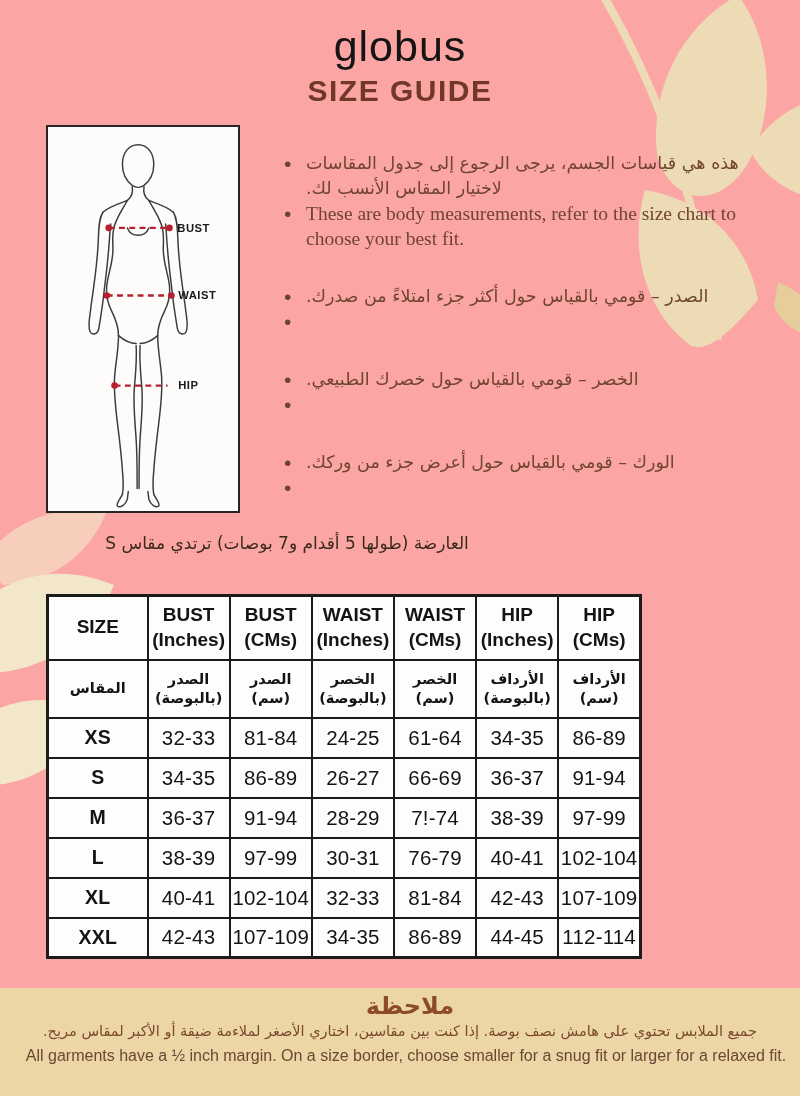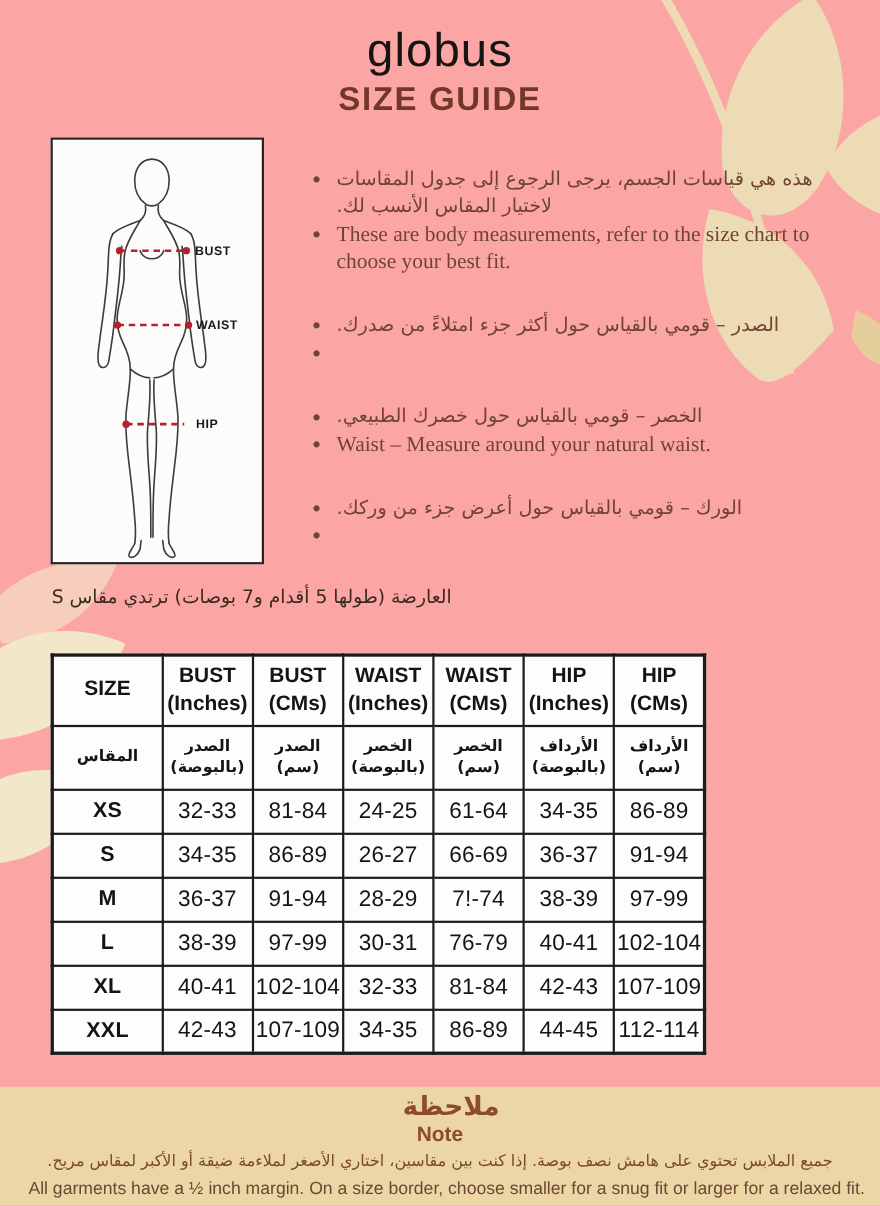--- a/index.html
+++ b/index.html
@@ -38,21 +38,21 @@
     direction:rtl; text-align:left; width:100%;
     font-family:"DejaVu Sans", sans-serif; font-size:17.5px; line-height:25px;
   }
   .inst-text.en{
     font-family:"Liberation Serif", serif; font-size:19.5px; line-height:25px;
   }
 
   
   .model-note{ position:absolute; left:47px; top:531px; width:480px; color:#3a2a1e; }
   .model-note .ar{
-    display:block; direction:rtl; text-align:left;
+    display:block; direction:rtl; text-align:center;
     font-family:"DejaVu Sans", sans-serif; font-size:17px; line-height:25px;
   }
   .model-note .en{
     display:block; font-family:"Liberation Serif", serif; font-size:19px; line-height:25px;
   }
 
   
   .size-table{
     position:absolute; left:46px; top:594px; width:596px;
     border-collapse:collapse; table-layout:fixed; background:#fdfdfb;
@@ -188,21 +188,20 @@
           <span class="bullet">•</span>
         </div>
       </div>
       <div class="inst-group">
         <div class="inst-row">
           <span class="bullet">•</span>
           <span class="inst-text ar">الخصر – قومي بالقياس حول خصرك الطبيعي.</span>
         </div>
         <div class="inst-row">
           <span class="bullet">•</span>
-          <span class="inst-text en">Waist – Measure around your natural waist.</span>
         </div>
       </div>
       <div class="inst-group">
         <div class="inst-row">
           <span class="bullet">•</span>
           <span class="inst-text ar">الورك – قومي بالقياس حول أعرض جزء من وركك.</span>
         </div>
         <div class="inst-row">
           <span class="bullet">•</span>
         </div>
@@ -294,19 +293,18 @@
         <td>34-35</td>
         <td>86-89</td>
         <td>44-45</td>
         <td>112-114</td>
       </tr>
     </tbody>
       </table>
 
     <div class="note-band">
       <div class="note-title-ar">ملاحظة</div>
-      <div class="note-title-en">Note</div>
       <div class="note-body-ar">جميع الملابس تحتوي على هامش نصف بوصة. إذا كنت بين مقاسين، اختاري الأصغر لملاءمة ضيقة أو الأكبر لمقاس مريح.</div>
       <div class="note-body-en">All garments have a ½ inch margin. On a size border, choose smaller for a snug fit or larger for a relaxed fit.</div>
     </div>
 
   </div>
 </div>
 
 </body></html>

